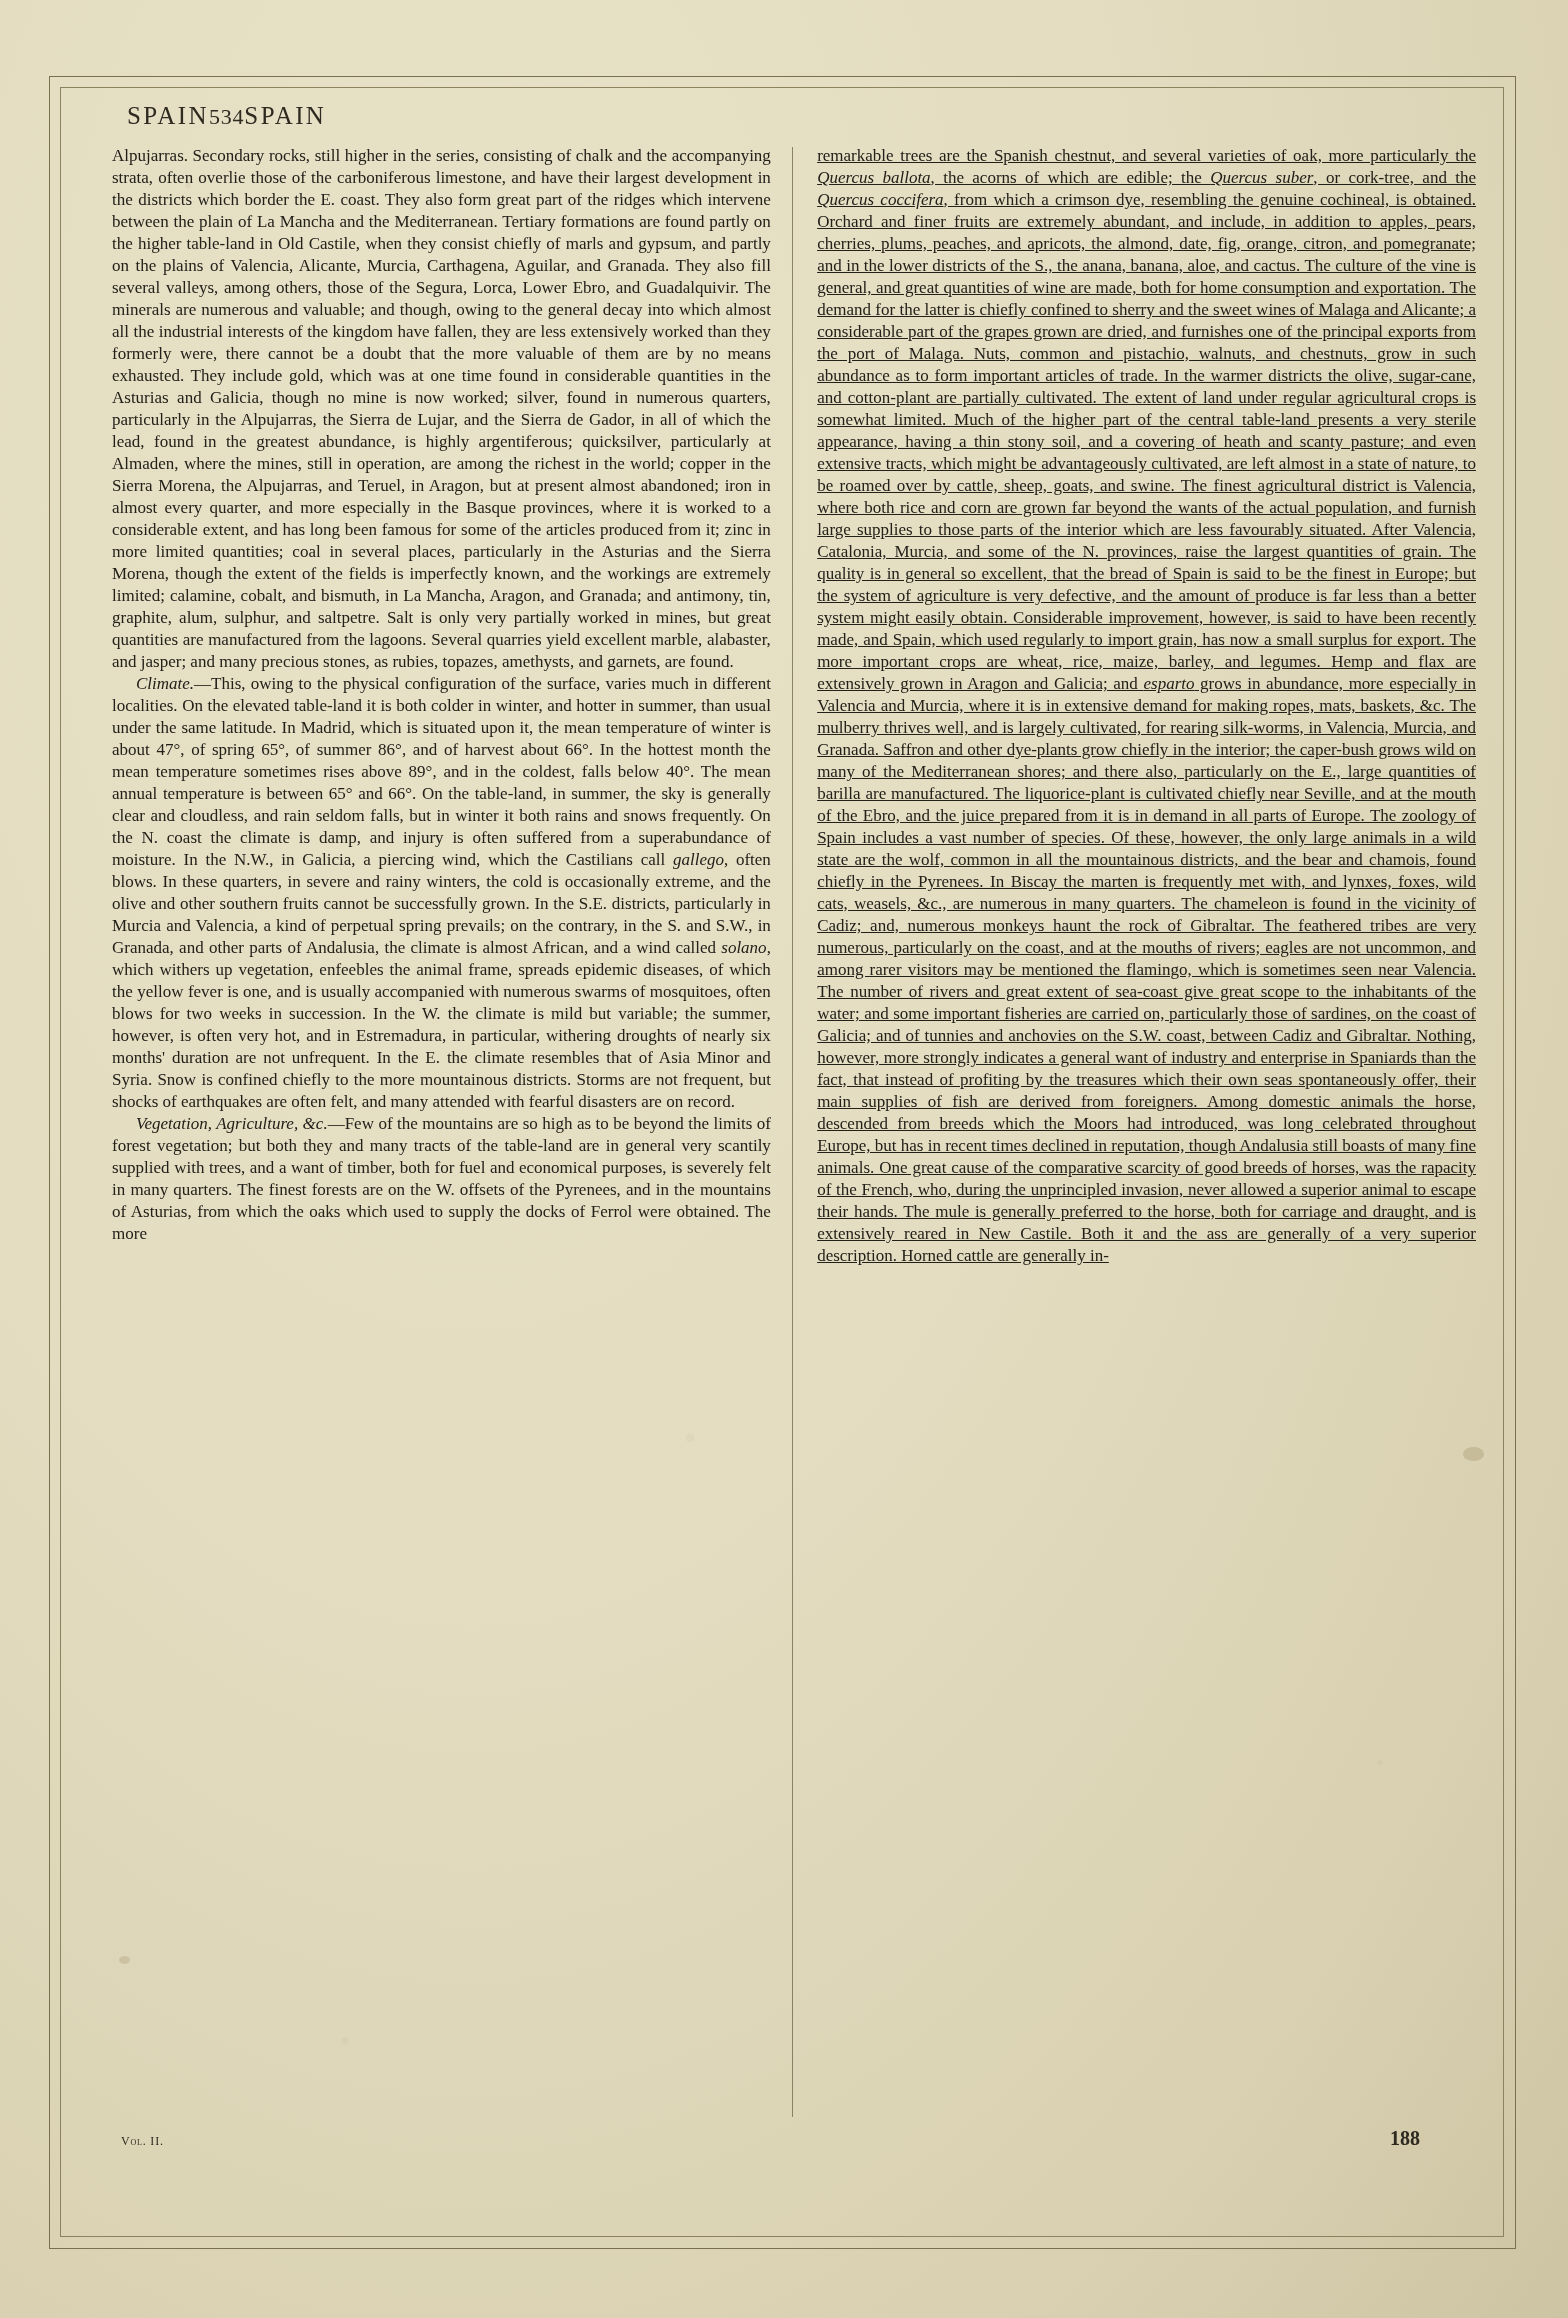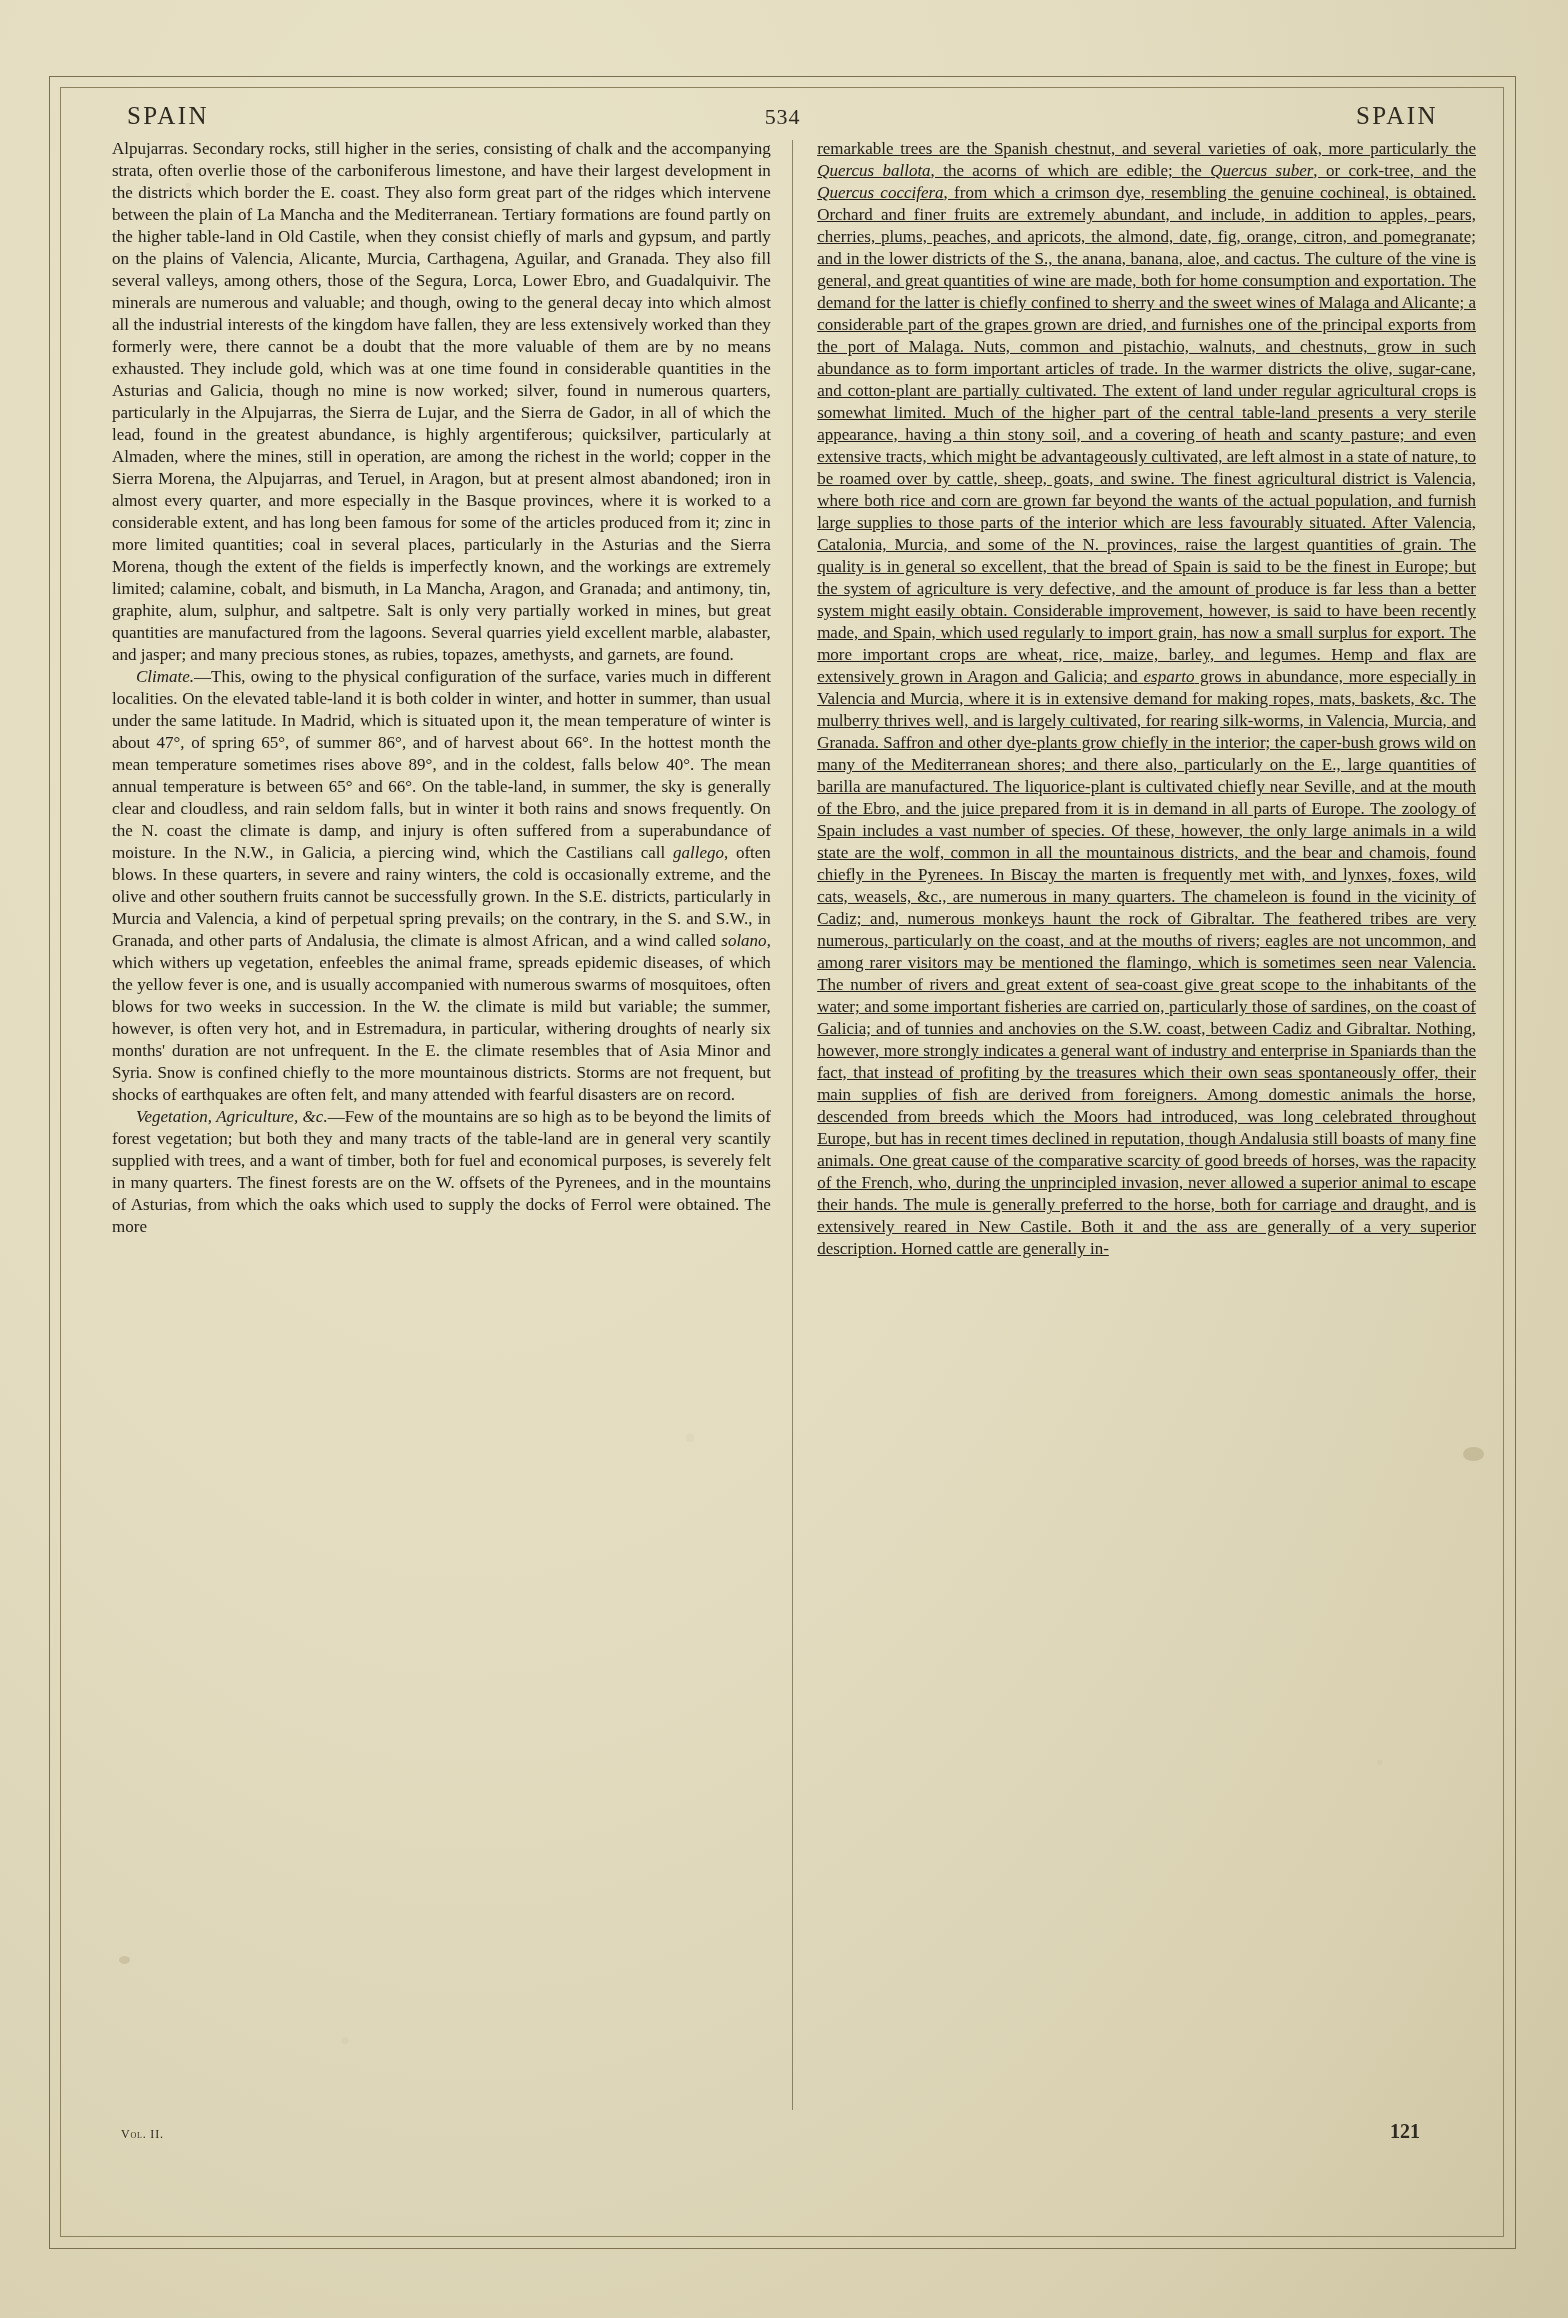--- a/index.html
+++ b/index.html
@@ -47,23 +47,23 @@
   .content {
     position: absolute;
     left: 89px; top: 102px;
     width: 1387px;
     height: 2115px;
   }
   
   .runhead {
     display: flex;
     align-items: baseline;
-    justify-content: space-between;
+    justify-content: flex-start;
     padding: 0 38px;
-    margin-bottom: 8px;
+    margin-bottom: 15px;
   }
   .runhead .rh-left,
   .runhead .rh-right {
     font-size: 25px;
     letter-spacing: 2.4px;
     color: #2e2a20;
     font-variant: small-caps;
   }
   .runhead .rh-page {
     font-size: 22px;
@@ -155,18 +155,18 @@
       <div class="col-divider"></div>
 
       <div class="col col-right">
         <p><span>remarkable trees are the Spanish chestnut, and several varieties of oak, more particularly the </span><span class="it">Quercus ballota</span><span>, the acorns of which are edible; the </span><span class="it">Quercus suber</span><span>, or cork-tree, and the </span><span class="it">Quercus coccifera</span><span>, from which a crimson dye, resembling the genuine cochineal, is obtained. Orchard and finer fruits are extremely abundant, and include, in addition to apples, pears, cherries, plums, peaches, and apricots, the almond, date, fig, orange, citron, and pomegranate; and in the lower districts of the S., the anana, banana, aloe, and cactus. The culture of the vine is general, and great quantities of wine are made, both for home consumption and exportation. The demand for the latter is chiefly confined to sherry and the sweet wines of Malaga and Alicante; a considerable part of the grapes grown are dried, and furnishes one of the principal exports from the port of Malaga. Nuts, common and pistachio, walnuts, and chestnuts, grow in such abundance as to form important articles of trade. In the warmer districts the olive, sugar-cane, and cotton-plant are partially cultivated. The extent of land under regular agricultural crops is somewhat limited. Much of the higher part of the central table-land presents a very sterile appearance, having a thin stony soil, and a covering of heath and scanty pasture; and even extensive tracts, which might be advantageously cultivated, are left almost in a state of nature, to be roamed over by cattle, sheep, goats, and swine. The finest agricultural district is Valencia, where both rice and corn are grown far beyond the wants of the actual population, and furnish large supplies to those parts of the interior which are less favourably situated. After Valencia, Catalonia, Murcia, and some of the N. provinces, raise the largest quantities of grain. The quality is in general so excellent, that the bread of Spain is said to be the finest in Europe; but the system of agriculture is very defective, and the amount of produce is far less than a better system might easily obtain. Considerable improvement, however, is said to have been recently made, and Spain, which used regularly to import grain, has now a small surplus for export. The more important crops are wheat, rice, maize, barley, and legumes. Hemp and flax are extensively grown in Aragon and Galicia; and </span><span class="it">esparto</span><span> grows in abundance, more especially in Valencia and Murcia, where it is in extensive demand for making ropes, mats, baskets, &amp;c. The mulberry thrives well, and is largely cultivated, for rearing silk-worms, in Valencia, Murcia, and Granada. Saffron and other dye-plants grow chiefly in the interior; the caper-bush grows wild on many of the Mediterranean shores; and there also, particularly on the E., large quantities of barilla are manufactured. The liquorice-plant is cultivated chiefly near Seville, and at the mouth of the Ebro, and the juice prepared from it is in demand in all parts of Europe. The zoology of Spain includes a vast number of species. Of these, however, the only large animals in a wild state are the wolf, common in all the mountainous districts, and the bear and chamois, found chiefly in the Pyrenees. In Biscay the marten is frequently met with, and lynxes, foxes, wild cats, weasels, &amp;c., are numerous in many quarters. The chameleon is found in the vicinity of Cadiz; and, numerous monkeys haunt the rock of Gibraltar. The feathered tribes are very numerous, particularly on the coast, and at the mouths of rivers; eagles are not uncommon, and among rarer visitors may be mentioned the flamingo, which is sometimes seen near Valencia. The number of rivers and great extent of sea-coast give great scope to the inhabitants of the water; and some important fisheries are carried on, particularly those of sardines, on the coast of Galicia; and of tunnies and anchovies on the S.W. coast, between Cadiz and Gibraltar. Nothing, however, more strongly indicates a general want of industry and enterprise in Spaniards than the fact, that instead of profiting by the treasures which their own seas spontaneously offer, their main supplies of fish are derived from foreigners. Among domestic animals the horse, descended from breeds which the Moors had introduced, was long celebrated throughout Europe, but has in recent times declined in reputation, though Andalusia still boasts of many fine animals. One great cause of the comparative scarcity of good breeds of horses, was the rapacity of the French, who, during the unprincipled invasion, never allowed a superior animal to escape their hands. The mule is generally preferred to the horse, both for carriage and draught, and is extensively reared in New Castile. Both it and the ass are generally of a very superior description. Horned cattle are generally in-</span></p>
       </div>
 
     </div>
 
     <div class="footer">
       <div class="vol">Vol. II.</div>
-      <div class="sig">121</div>
+      <div class="sig">188</div>
     </div>
 
   </div>
 </div>
 
 
 </body></html>

